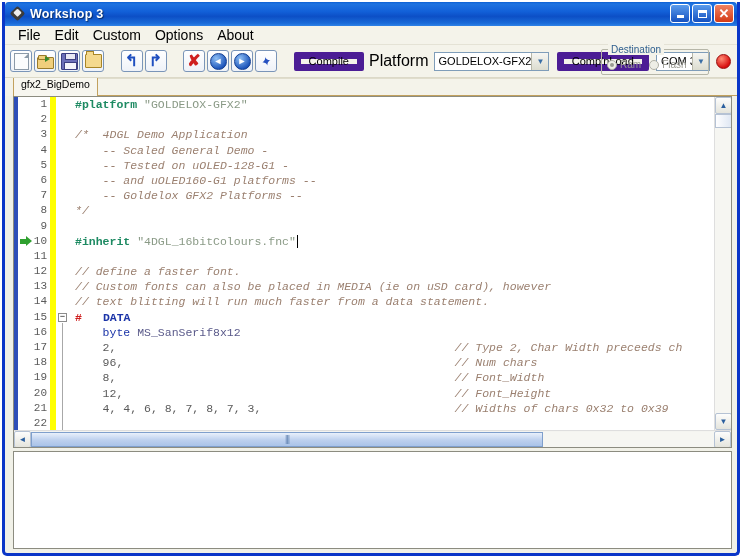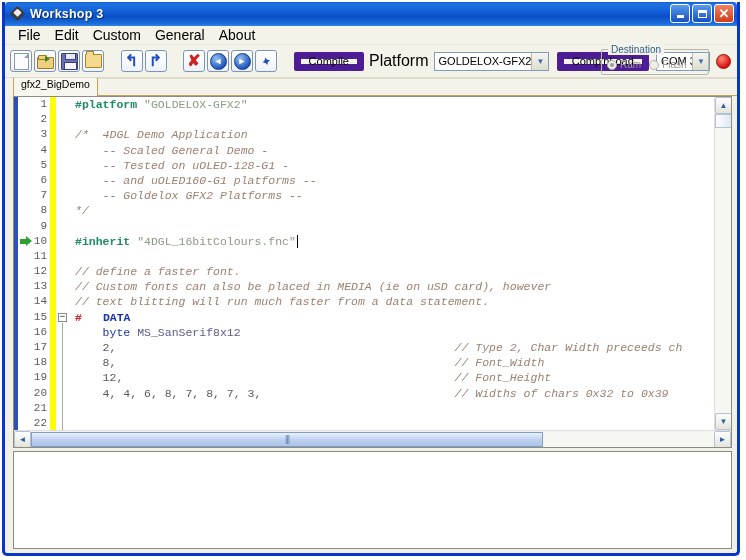--- a/index.html
+++ b/index.html
@@ -595,21 +595,21 @@
           <span></span>
         </div>
       <div class="win-btn close">✕</div>
     </div>
   </div>
 
   <div id="menu-bar">
     <div class="menu-item">File</div>
     <div class="menu-item">Edit</div>
     <div class="menu-item">Custom</div>
-    <div class="menu-item">General</div>
+    <div class="menu-item">Options</div>
     <div class="menu-item">About</div>
   </div>
 
   <div id="toolbar">
     <div class="tb-group">
       <div class="tb-btn">
         <span class="ic-doc"></span>
       </div>
       <div class="tb-btn">
         <span class="ic-folder-open">
@@ -742,20 +742,21 @@
             <div class="codeline"><span class="c-cmt">*/</span></div>
             <div class="codeline">&nbsp;</div>
             <div class="codeline"><span class="c-pre">#inherit</span> <span class="c-str">"4DGL_16bitColours.fnc"</span></div>
             <div class="codeline">&nbsp;</div>
             <div class="codeline"><span class="c-cmt">// define a faster font.</span></div>
             <div class="codeline"><span class="c-cmt">// Custom fonts can also be placed in MEDIA (ie on uSD card), however</span></div>
             <div class="codeline"><span class="c-cmt">// text blitting will run much faster from a data statement.</span></div>
             <div class="codeline"><span class="c-hash">#</span><span class="c-data">DATA</span></div>
             <div class="codeline">    <span class="c-kw">byte</span> <span class="c-id">MS_SanSerif8x12</span></div>
             <div class="codeline">    <span class="c-num">2,</span>                                                 <span class="c-cmt">// Type 2, Char Width preceeds ch</span></div>
+            <div class="codeline">    <span class="c-num">96,</span>                                                <span class="c-cmt">// Num chars</span></div>
             <div class="codeline">    <span class="c-num">8,</span>                                                 <span class="c-cmt">// Font_Width</span></div>
             <div class="codeline">    <span class="c-num">12,</span>                                                <span class="c-cmt">// Font_Height</span></div>
             <div class="codeline">    <span class="c-num">4, 4, 6, 8, 7, 8, 7, 3,</span>                            <span class="c-cmt">// Widths of chars 0x32 to 0x39</span></div>
             <div id="caret" style="left: 226.76px; top: 137.8px;"></div>
           </div>
       </div>
       <div id="vscroll">
         <div class="sb-btn">▲</div>
         <div class="thumb"></div>
         <div class="track"></div>

